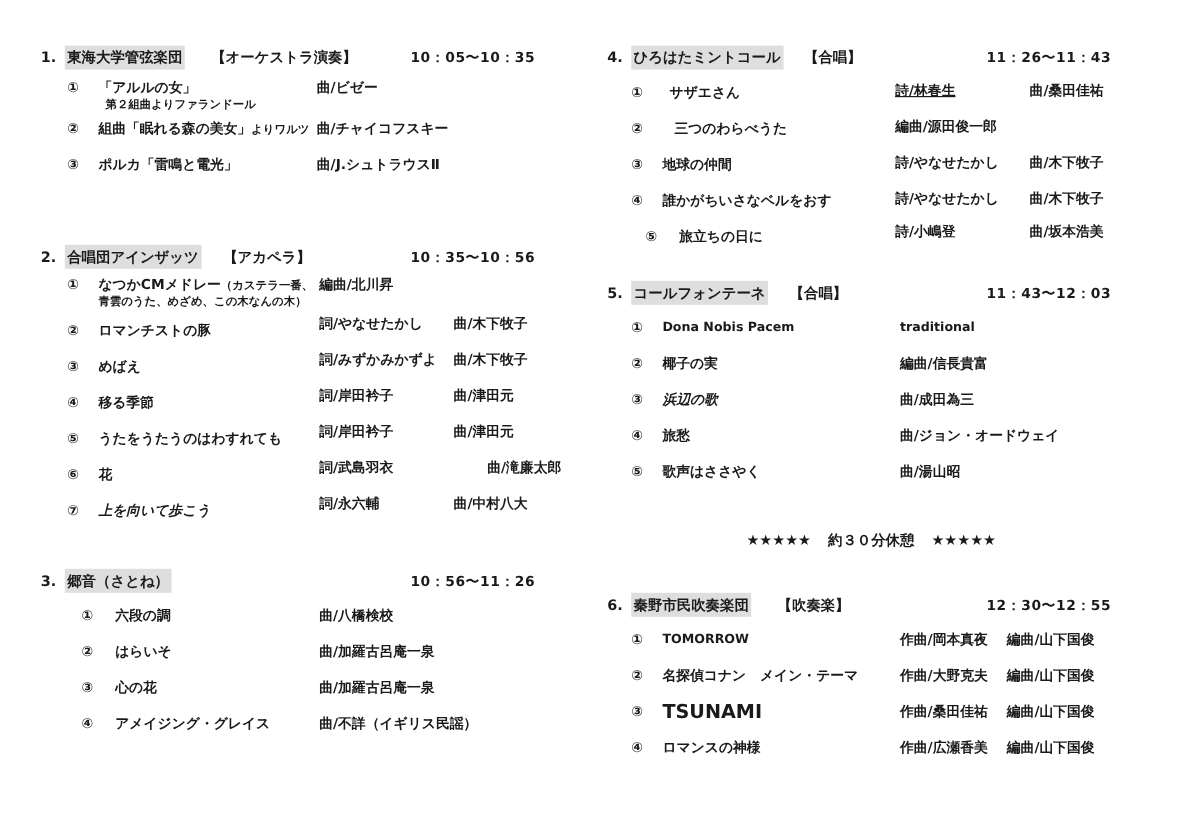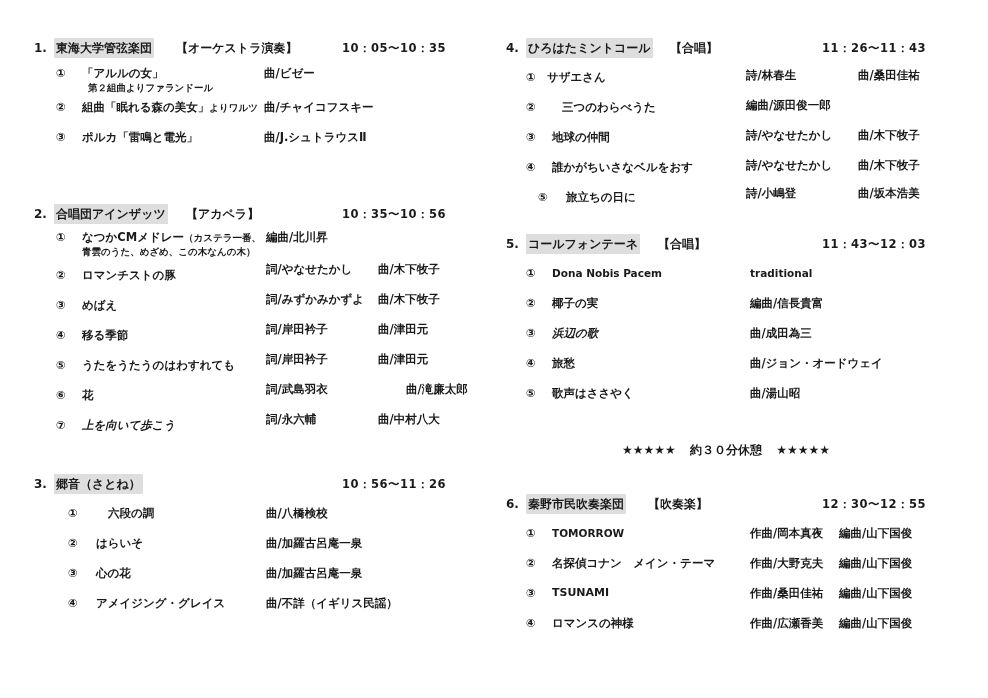--- a/index.html
+++ b/index.html
@@ -109,21 +109,21 @@
   </div>
 
   <div class="section" style="top:474px;">
     <div class="sec-head">
       <span class="sec-num">3.</span>
       <span class="sec-name" style="left:20px;">郷音（さとね）</span>
       <span class="sec-time">10：56〜11：26</span>
     </div>
     <div class="item" style="top:32px;">
       <span class="no" style="left:34px;">①</span>
-      <span class="title" style="left:74px;text-align:center;">六段の調</span>
+      <span class="title" style="left:62px;text-align:center;">六段の調</span>
       <span class="c1" style="left:232px;">曲/八橋検校</span>
     </div>
     <div class="item" style="top:62px;">
       <span class="no" style="left:34px;">②</span>
       <span class="title" style="left:62px;">はらいそ</span>
       <span class="c1" style="left:232px;">曲/加羅古呂庵一泉</span>
     </div>
     <div class="item" style="top:92px;">
       <span class="no" style="left:34px;">③</span>
       <span class="title" style="left:62px;">心の花</span>
@@ -141,22 +141,22 @@
 
   <div class="section" style="top:38px;">
     <div class="sec-head">
       <span class="sec-num">4.</span>
       <span class="sec-name" style="left:20px;">ひろはたミントコール</span>
       <span class="sec-genre" style="left:164px;">【合唱】</span>
       <span class="sec-time">11：26〜11：43</span>
     </div>
     <div class="item" style="top:32px;">
       <span class="no" style="left:20px;">①</span>
-      <span class="title" style="left:41px;">サザエさん</span>
-      <span class="c1" style="left:240px;top:-2px;">詩/林春生</span>
+      <span class="title" style="left:52px;">サザエさん</span>
+      <span class="c1" style="left:240px;top:-2px;text-decoration:underline;">詩/林春生</span>
       <span class="c2" style="left:352px;top:-2px;">曲/桑田佳祐</span>
     </div>
     <div class="item" style="top:62px;">
       <span class="no" style="left:20px;">②</span>
       <span class="title" style="left:56px;">三つのわらべうた</span>
       <span class="c1" style="left:240px;top:-2px;">編曲/源田俊一郎</span>
     </div>
     <div class="item" style="top:92px;">
       <span class="no" style="left:20px;">③</span>
       <span class="title" style="left:46px;">地球の仲間</span>
@@ -225,21 +225,21 @@
       <span class="c2" style="left:333px;">編曲/山下国俊</span>
     </div>
     <div class="item" style="top:62px;">
       <span class="no" style="left:20px;">②</span>
       <span class="title" style="left:46px;">名探偵コナン　メイン・テーマ</span>
       <span class="c1" style="left:244px;">作曲/大野克夫</span>
       <span class="c2" style="left:333px;">編曲/山下国俊</span>
     </div>
     <div class="item" style="top:92px;">
       <span class="no" style="left:20px;">③</span>
-      <span class="title" style="left:46px;font-size:11px;">TSUNAMI</span>
+      <span class="title" style="left:46px;font-size:16px;">TSUNAMI</span>
       <span class="c1" style="left:244px;">作曲/桑田佳祐</span>
       <span class="c2" style="left:333px;">編曲/山下国俊</span>
     </div>
     <div class="item" style="top:122px;">
       <span class="no" style="left:20px;">④</span>
       <span class="title" style="left:46px;">ロマンスの神様</span>
       <span class="c1" style="left:244px;">作曲/広瀬香美</span>
       <span class="c2" style="left:333px;">編曲/山下国俊</span>
     </div>
   </div>

